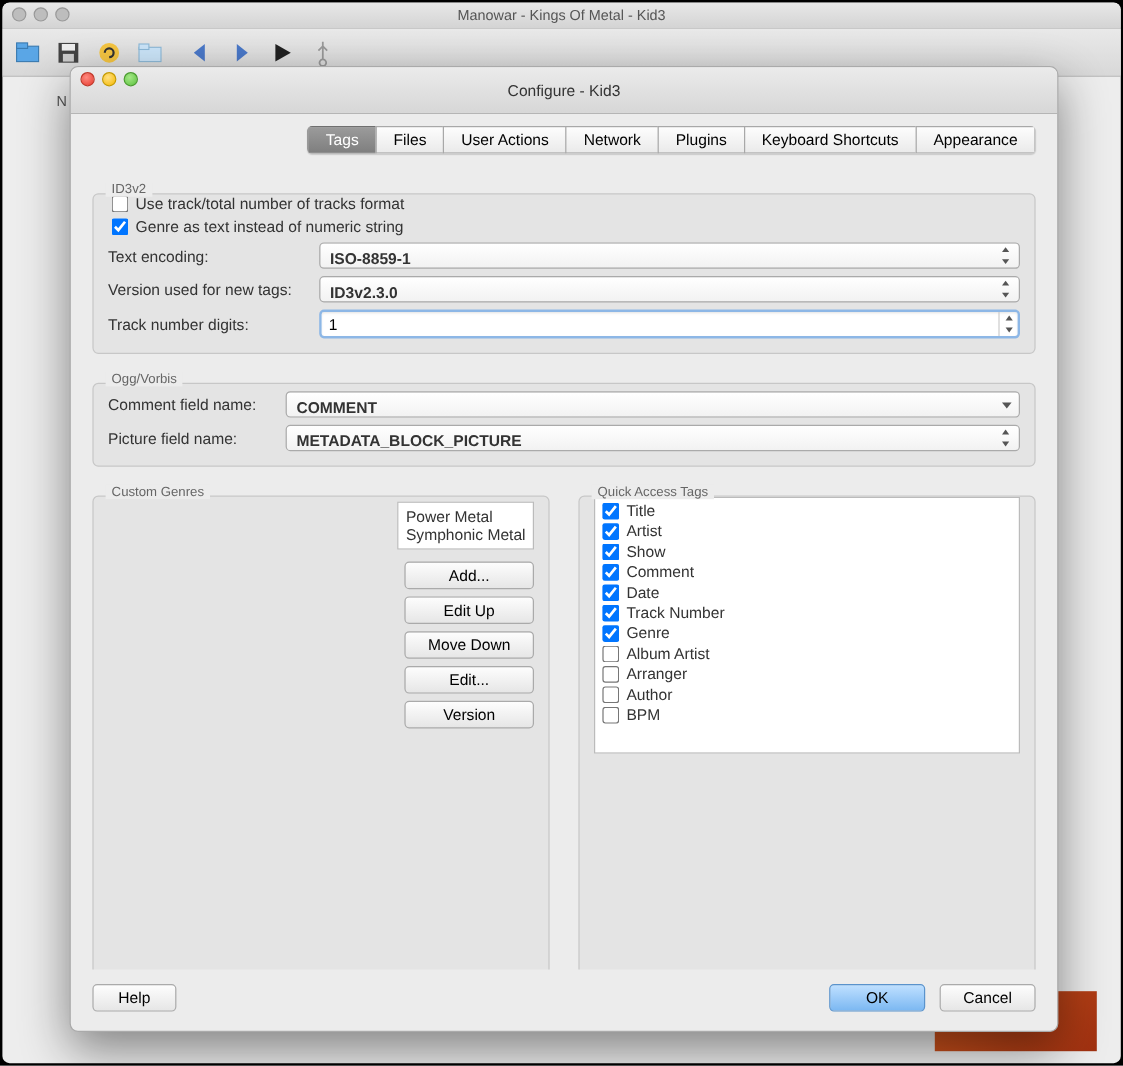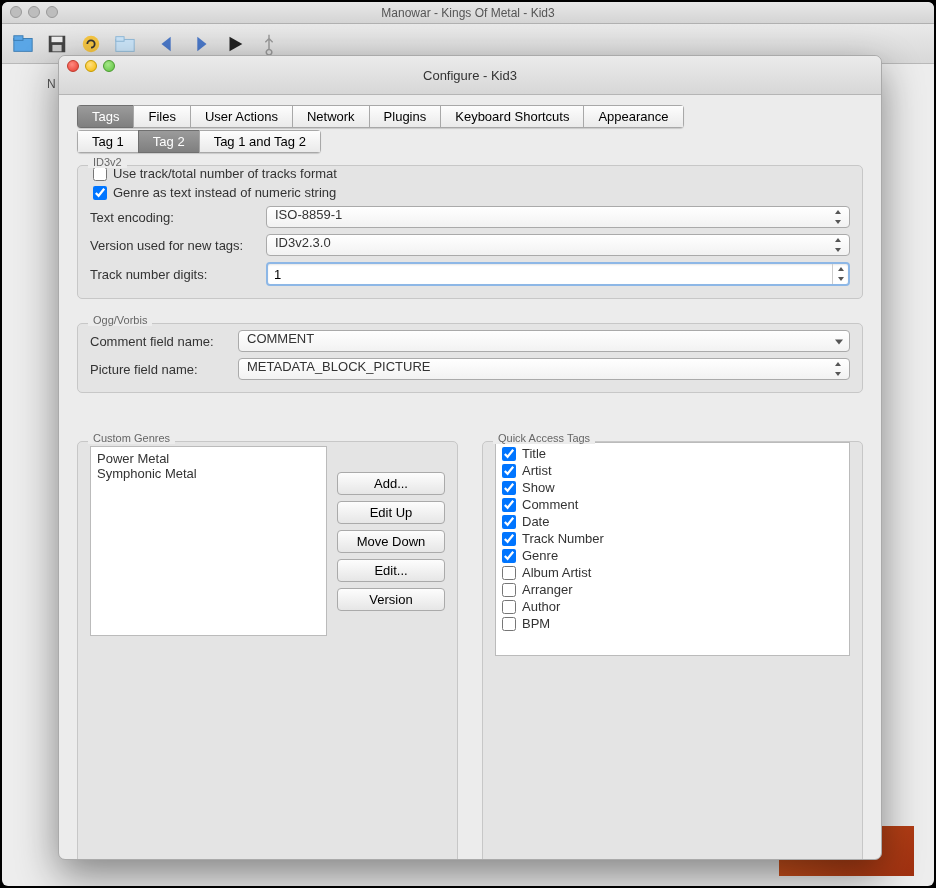--- a/index.html
+++ b/index.html
@@ -78,22 +78,22 @@
 }
 .dialog-body {
   flex: 1;
   padding: 10px 18px 8px 18px;
   display: flex;
   flex-direction: column;
   overflow: hidden;
 }
 .tab-row {
   display: flex;
-  justify-content: flex-start;
-  margin-bottom: 2px;
+  justify-content: flex-end;
+  margin-bottom: 23px;
 }
 .seg {
   display: flex;
   border-radius: 4px;
   overflow: hidden;
   box-shadow: 0 1px 1px rgba(0,0,0,0.15);
 }
 .seg button {
   border: 1px solid #a8a8a8;
   border-right: none;
@@ -132,23 +132,24 @@
 .form-label2 { width: 140px; font-size: 13px; }
 .mac-select, .mac-input {
   flex: 1;
   height: 22px;
   border: 1px solid #aaa;
   border-radius: 4px;
   background: linear-gradient(#fff, #f2f2f2);
   font-size: 13px;
   padding: 0 8px;
   display: flex;
-  align-items: flex-start;
+  align-items: flex-end;
   position: relative;
   cursor: pointer;
+  font-weight: bold;
 }
 .mac-select::after {
   content: "";
   position: absolute;
   right: 8px;
   top: 50%;
   transform: translateY(-50%);
   width: 0; height: 0;
 }
 .sel-arrows {
@@ -185,21 +186,21 @@
 .spinner-btns {
   width: 16px;
   display: flex; flex-direction: column;
   border-left: 1px solid #ccc;
   height: 100%;
 }
 .spinner-btns div { flex:1; display:flex; align-items:center; justify-content:center; cursor:pointer;}
 .spinner-btns div::before { content:""; width:0;height:0; border-left:3px solid transparent; border-right:3px solid transparent;}
 .spinner-btns div:first-child::before { border-bottom:4px solid #555;}
 .spinner-btns div:last-child::before { border-top:4px solid #555;}
-.columns { display: flex; gap: 24px; flex:1; min-height: 0; margin-top: 24px;}
+.columns { display: flex; gap: 24px; flex:1; min-height: 0;}
 .col { flex:1; }
 .listbox {
   border: 1px solid #bbb;
   background: #fff;
   height: 190px;
   padding: 4px 6px;
   font-size: 13px;
   overflow: auto;
 }
 .btn-stack { display:flex; flex-direction:column; gap:6px; width: 108px; }
@@ -226,21 +227,21 @@
 }
 .tag-item { display:flex; align-items:center; gap:6px; padding: 1px 4px; font-size: 13px;}
 .footer {
   display: flex;
   justify-content: space-between;
   align-items: center;
   padding: 12px 18px 16px 18px;
 }
 .footer-right { display:flex; gap: 12px; }
 svg { display:block; }
-.custom-row { display:flex; gap: 10px; align-items:center; }
+.custom-row { display:flex; gap: 10px; align-items:flex-end;flex-direction:column; }
 .bg-cover {
   position:absolute;
   bottom: 10px;
   right: 20px;
   width: 135px;
   height: 50px;
   background: linear-gradient(135deg, #d85a1f, #a03010);
 }
 </style>
 </head>
@@ -329,27 +330,20 @@
           <button class="active">Tags</button>
           <button>Files</button>
           <button>User Actions</button>
           <button>Network</button>
           <button>Plugins</button>
           <button>Keyboard Shortcuts</button>
           <button>Appearance</button>
         </div>
     </div>
 
-    <div class="tab-row">
-      <div class="seg" id="sub-tabs">
-          <button>Tag 1</button>
-          <button class="active">Tag 2</button>
-          <button>Tag 1 and Tag 2</button>
-        </div>
-    </div>
 
     <div class="section" style="margin-top:10px;">
       <div class="section-title">ID3v2</div>
       <div class="check-row">
         <input type="checkbox" id="cb-tracktotal" style="">
         <label>Use track/total number of tracks format</label>
       </div>
       <div class="check-row">
         <input type="checkbox" id="cb-genretext" checked="" style="">
         <label>Genre as text instead of numeric string</label>
@@ -464,13 +458,20 @@
               <div class="tag-item">
                 <input type="checkbox" style="">
                 <span>BPM</span>
               </div>
             </div>
         </div>
       </div>
     </div>
   </div>
 
+  <div class="footer">
+    <button class="mac-btn">Help</button>
+    <div class="footer-right">
+      <button class="mac-btn primary" style="min-width:80px;">OK</button>
+      <button class="mac-btn" style="min-width:80px;">Cancel</button>
+    </div>
+  </div>
 </div>
 
 </body></html>

